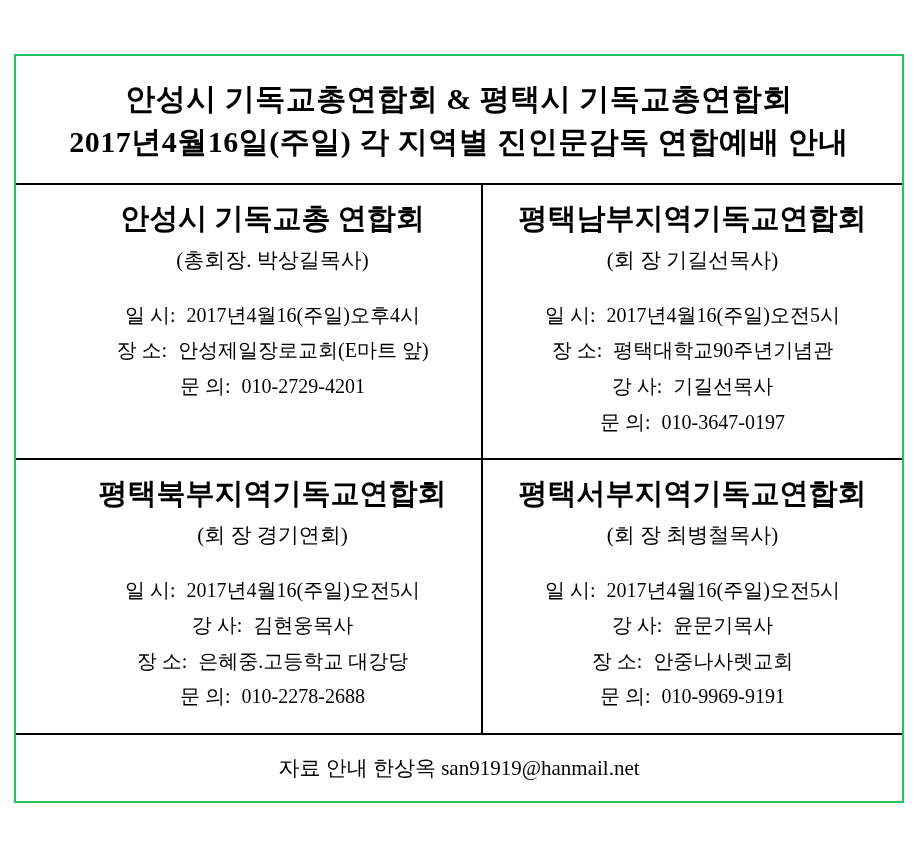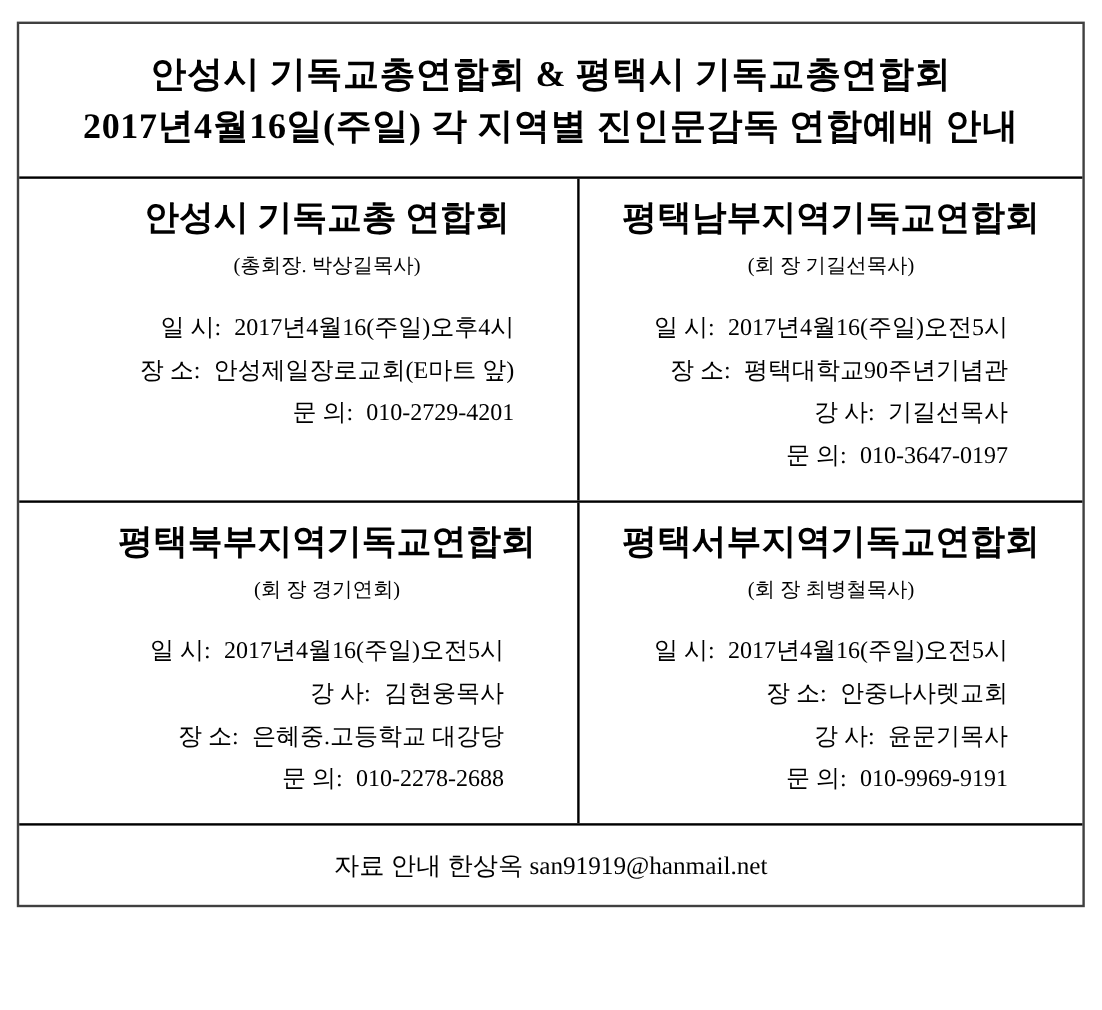--- a/index.html
+++ b/index.html
@@ -16,25 +16,26 @@
   }
   .page {
     width: 918px;
     height: 842px;
     box-sizing: border-box;
     padding: 18px 14px 14px 14px;
     display: flex;
     flex-direction: column;
   }
   .table {
-    border: 2px solid #404040;
+    border: 2px solid #22c55e;
     display: flex;
     flex-direction: column;
     width: 100%;
     box-sizing: border-box;
+    margin-top: 36px;
   }
   .header-row {
     border-bottom: 2px solid #000000;
     text-align: center;
     padding: 22px 10px 20px 10px;
   }
   .header-line {
     font-size: 30px;
     font-weight: bold;
     line-height: 1.42;
@@ -56,28 +57,28 @@
     border-right: 2px solid #000000;
   }
   .cell-title {
     font-size: 29px;
     font-weight: bold;
     line-height: 1.35;
     margin-bottom: 8px;
     white-space: nowrap;
   }
   .cell-sub {
-    font-size: 17px;
+    font-size: 21px;
     line-height: 1.4;
     margin-bottom: 22px;
     white-space: nowrap;
   }
   .info-list {
     display: inline-block;
-    text-align: right;
+    text-align: center;
   }
   .info-line {
     font-size: 20px;
     line-height: 1.78;
     white-space: nowrap;
   }
   .info-label {
     display: inline-block;
   }
   .info-value {
@@ -176,28 +177,28 @@
 
       <div class="cell">
         <div class="cell-title">평택서부지역기독교연합회</div>
         <div class="cell-sub">(회 장 최병철목사)</div>
         <div class="info-list">
           <div class="info-line">
             <span class="info-label">일 시:</span>
             <span class="info-value">2017년4월16(주일)오전5시</span>
           </div>
           <div class="info-line">
-            <span class="info-label">장 소:</span>
-            <span class="info-value">안중나사렛교회</span>
-          </div>
-          <div class="info-line">
             <span class="info-label">강 사:</span>
             <span class="info-value">윤문기목사</span>
           </div>
           <div class="info-line">
+            <span class="info-label">장 소:</span>
+            <span class="info-value">안중나사렛교회</span>
+          </div>
+          <div class="info-line">
             <span class="info-label">문 의:</span>
             <span class="info-value">010-9969-9191</span>
           </div>
         </div>
       </div>
     </div>
 
     <div class="footer-row">
       <div class="footer-text">자료 안내 한상옥 san91919@hanmail.net</div>
     </div>

